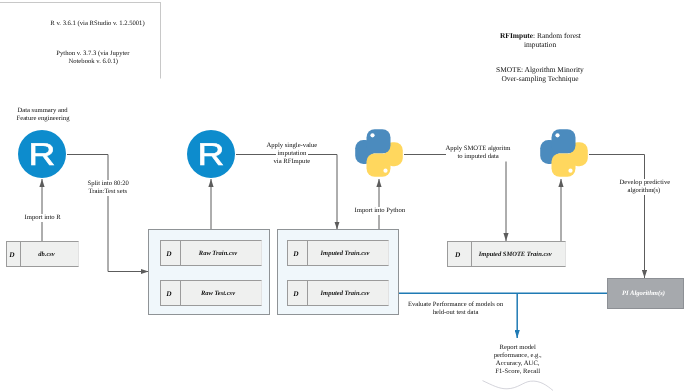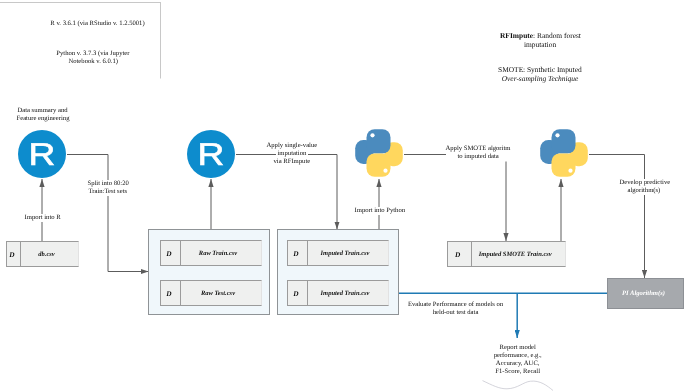--- a/index.html
+++ b/index.html
@@ -83,23 +83,23 @@
   <div class="envbox" style="left:-10px;top:2px;width:171px;height:77px;"></div>
   <div class="lbl" style="left:47.50px;top:20px;width:100px;">R v. 3.6.1 (via RStudio v. 1.2.5001)</div>
   <div class="lbl" style="left:42.90px;top:50.3px;width:100px;">Python v. 3.7.3  (via Jupyter</div>
   <div class="lbl" style="left:43.20px;top:58.3px;width:100px;">Notebook v. 6.0.1)</div>
 
   <div class="lbl" style="left:440.00px;top:32.4px;width:200px;font-size:7.45px;">
     <span style="font-weight:bold;">RFImpute</span><span>: Random forest</span>
   </div>
   <div class="lbl" style="left:440.00px;top:41.4px;width:200px;font-size:7.45px;">imputation</div>
   <div class="lbl" style="left:440.00px;top:65.5px;width:200px;font-size:7.45px;">
-    <span style="font-weight:normal;">SMOTE</span><span>: Synthetic Imputed</span>
+    <span style="font-weight:normal;">SMOTE</span><span>: Algorithm Minority</span>
   </div>
-  <div class="lbl" style="left:440.00px;top:75.0px;width:200px;font-size:7.45px;font-style:italic;">Over-sampling Technique</div>
+  <div class="lbl" style="left:440.00px;top:75.0px;width:200px;font-size:7.45px;">Over-sampling Technique</div>
 
   <svg class="rlogo" style="left:18px;top:130px;" viewBox="0 0 48 48">
     <circle cx="24" cy="24" r="24" fill="#0d8ccd"></circle>
     <g transform="translate(24,34.8) scale(1.2,1.02)">
         <text x="0" y="0" text-anchor="middle" font-family="Liberation Sans, sans-serif" font-size="31" fill="#ffffff" stroke="#ffffff" stroke-width="0.6">R</text>
       </g>
   </svg>
 
   <svg class="rlogo" style="left:187px;top:130px;" viewBox="0 0 48 48">
     <circle cx="24" cy="24" r="24" fill="#0d8ccd"></circle>

